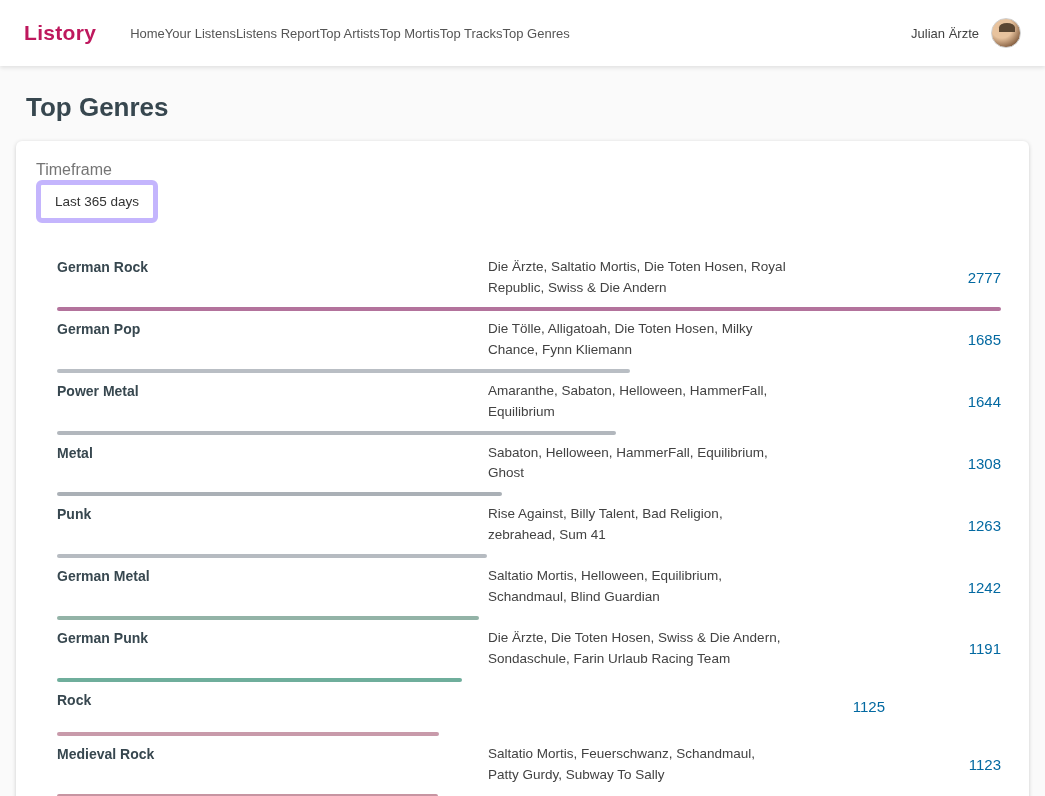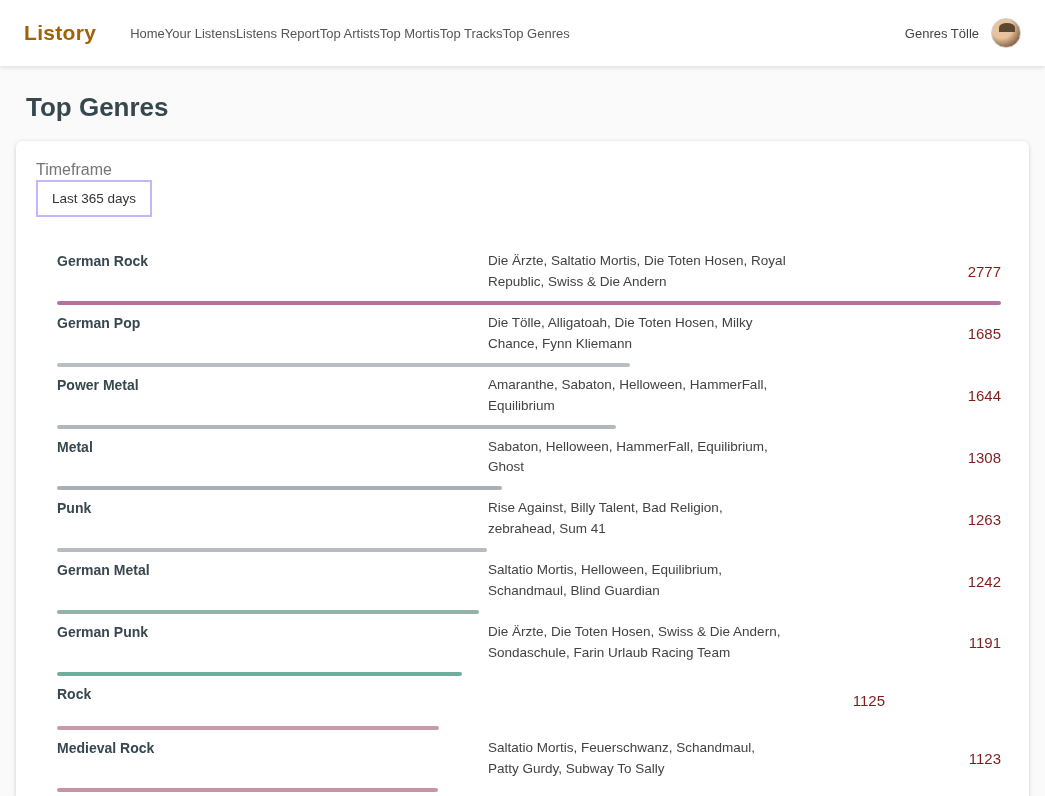--- a/index.html
+++ b/index.html
@@ -11,21 +11,21 @@
   }
   
   .topbar {
     height: 66px; background: #ffffff;
     box-shadow: 0 2px 4px rgba(0,0,0,0.10);
     display: flex; align-items: center;
     padding: 0 24px;
     position: relative; z-index: 5;
   }
   .logo {
-    font-size: 21px; font-weight: 700; color: #a16207;
+    font-size: 21px; font-weight: 700; color: #be185d;
     letter-spacing: 0.3px; margin-right: 34px; cursor: pointer;
   }
   .nav { display: flex; align-items: center; }
   .nav a {
     font-size: 13px; color: #555; text-decoration: none; cursor: pointer;
     white-space: nowrap;
   }
   .user-area { margin-left: auto; display: flex; align-items: center; gap: 12px; }
   .user-name { font-size: 13px; color: #424242; }
   .avatar {
@@ -44,21 +44,21 @@
   }
   .card {
     margin: 0 16px; background: #ffffff; border-radius: 6px;
     box-shadow: 0 1px 4px rgba(0,0,0,0.18);
     padding: 20px 24px 8px 20px;
     min-height: 660px;
   }
   .timeframe-label { font-size: 16px; color: #757575; margin-bottom: 1px; }
   .timeframe-select {
     display: inline-block; background: #fff;
-    border: 2px solid #c4b5fd; border-radius: 0;
+    border: 5px solid #c4b5fd; border-radius: 6px;
     padding: 9px 14px; font-size: 13.5px; color: #333;
     cursor: pointer; font-family: "Liberation Sans", sans-serif;
   }
   
   .genres-table { margin: 26px 4px 0 21px; }
   .genre-row {
     display: grid;
     grid-template-columns: 410px 1fr 95px;
     column-gap: 21px;
     min-height: 54px;
@@ -67,21 +67,21 @@
   }
   .genre-name {
     font-size: 14px; font-weight: 700; color: #37474f;
     padding-top: 2px;
   }
   .genre-artists {
     font-size: 13.5px; color: #424242; line-height: 1.55;
     max-width: 298px;
   }
   .genre-count {
-    font-size: 15px; color: #7f1d1d; text-align: right;
+    font-size: 15px; color: #0369a1; text-align: right;
     align-self: center;
   }
   .genre-bar {
     position: absolute; left: 0; bottom: 0; height: 4px;
     border-radius: 2px; background: #ccc;
   }
 </style>
 </head>
 <body>
 
@@ -90,21 +90,21 @@
   <nav class="nav">
     <a>Home</a>
     <a>Your Listens</a>
     <a>Listens Report</a>
     <a>Top Artists</a>
     <a>Top Mortis</a>
     <a>Top Tracks</a>
     <a>Top Genres</a>
   </nav>
   <div class="user-area">
-    <span class="user-name">Genres Tölle</span>
+    <span class="user-name">Julian Ärzte</span>
     <span class="avatar"></span>
   </div>
 </header>
 
 <h1 class="page-title">Top Genres</h1>
 
 <section class="card">
   <div class="timeframe-label">Timeframe</div>
   <button class="timeframe-select">Last 365 days</button>
 

